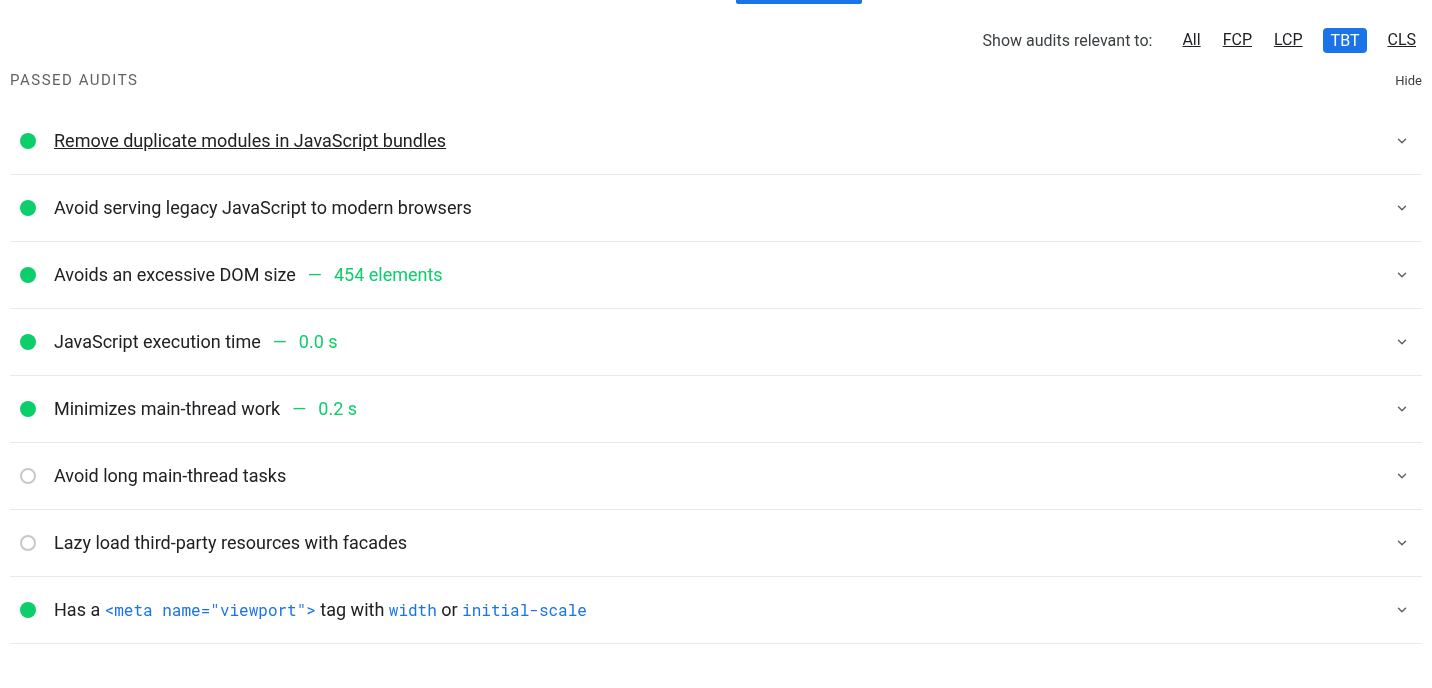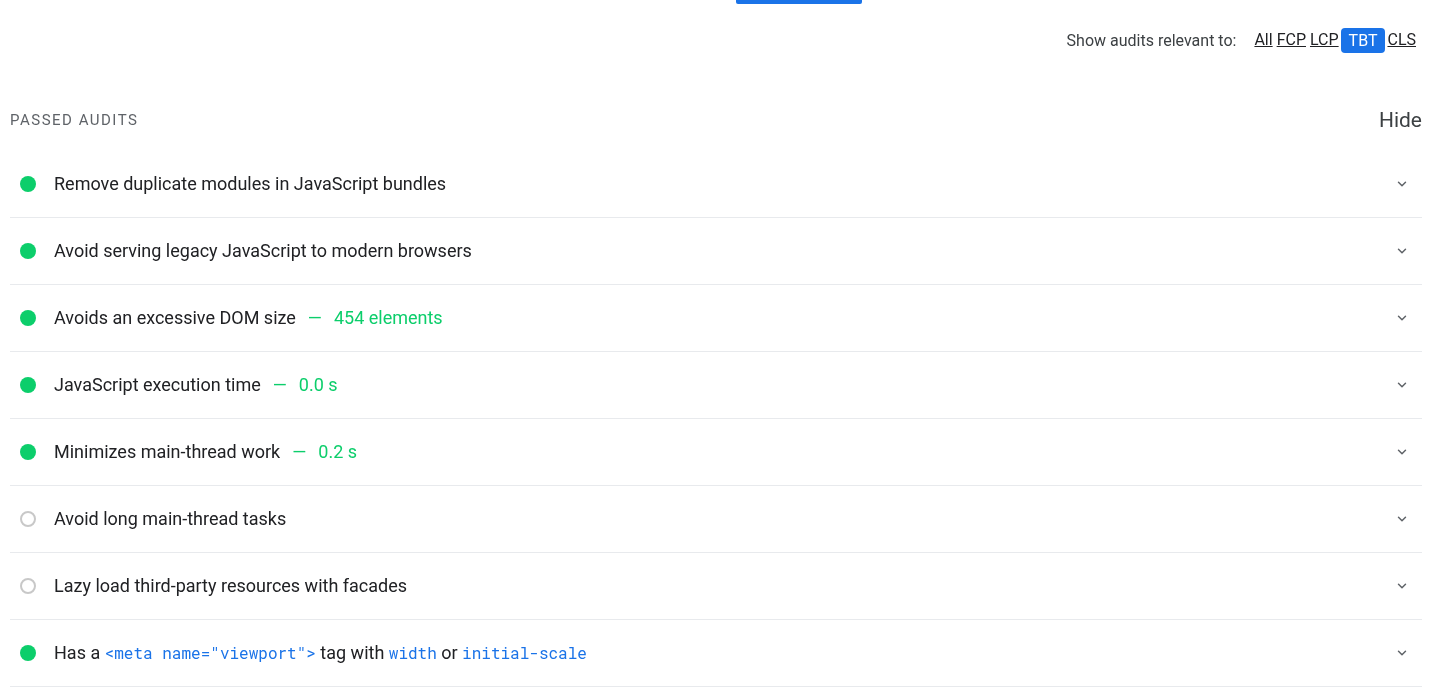--- a/index.html
+++ b/index.html
@@ -24,49 +24,48 @@
     .filter-bar {
       display: flex;
       align-items: center;
       justify-content: flex-end;
       gap: 16px;
       padding: 12px 14px 10px 14px;
       margin-top: 16px;
       font-size: 16px;
       color: #3c4043;
     }
-    .filter-bar .filter-label { margin-right: 0; }
+    .filter-bar .filter-label { margin-right: 12px; }
     .filter-link {
       text-decoration: underline;
       color: #202124;
       cursor: pointer;
       padding: 2px 2px;
     }
     .filter-link.active {
       text-decoration: none;
       background: #1a73e8;
       color: #fff;
       padding: 3px 8px;
       border-radius: 4px;
     }
     .section-header {
       display: flex;
       align-items: center;
       justify-content: space-between;
       padding: 8px 10px 10px 10px;
-      margin-top: 37px;
     }
     .section-title {
       font-size: 15px;
       letter-spacing: 1.5px;
       color: #5f6368;
       font-weight: 400;
     }
     .hide-btn {
-      font-size: 21px;
+      font-size: 13px;
       color: #3c4043;
       cursor: pointer;
     }
     .audit-list { padding: 0 10px; }
     .audit-row {
       display: flex;
       align-items: center;
       gap: 18px;
       padding: 21px 10px 21px 10px;
       border-bottom: 1px solid #e8eaed;
@@ -112,36 +111,36 @@
       color: #1a73e8;
     }
   </style>
 </head>
 <body>
 
 <div class="tab-indicator"></div>
 
 <div class="filter-bar">
   <span class="filter-label">Show audits relevant to:</span>
-  <span id="filters" style="display: inline-flex; ">
+  <span id="filters" style="display: inline-flex; gap: 18px;">
       <span class="filter-link">All</span>
       <span class="filter-link">FCP</span>
       <span class="filter-link">LCP</span>
       <span class="filter-link active">TBT</span>
       <span class="filter-link">CLS</span>
     </span>
 </div>
 
 <div class="section-header">
   <span class="section-title">PASSED AUDITS</span>
   <span class="hide-btn">Hide</span>
 </div>
 
 <div class="audit-list" id="audit-list">
-    <div class="audit-row" style="padding-top: 30px;">
+    <div class="audit-row" style="padding-top: 30px; text-decoration: underline;">
       <span class="status-dot pass"></span>
       <span class="audit-title-wrap">
         <span class="audit-title">Remove duplicate modules in JavaScript bundles</span>
       </span>
       <span class="chevron">
         <svg width="14" height="14" viewBox="0 0 24 24" fill="none" stroke="currentColor" stroke-width="2.5" stroke-linecap="round" stroke-linejoin="round">
           <polyline points="6 9 12 15 18 9"></polyline>
         </svg>
       </span>
     </div>

